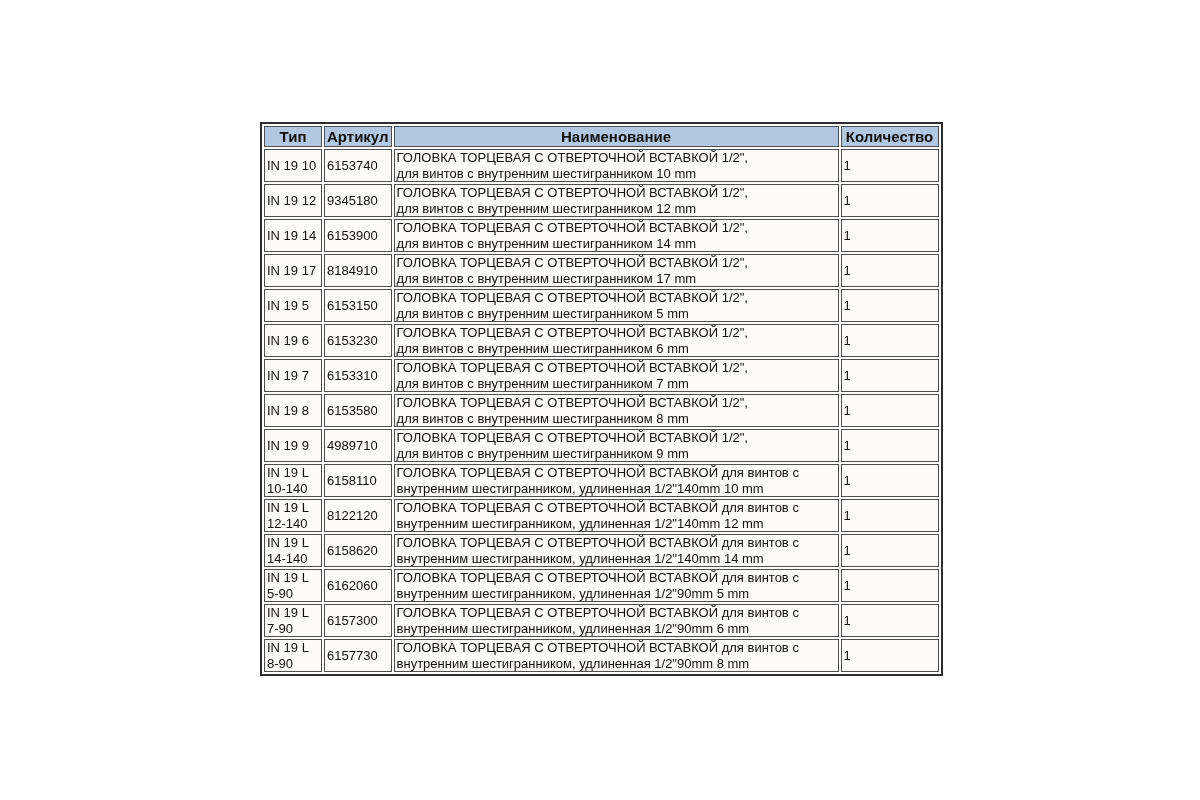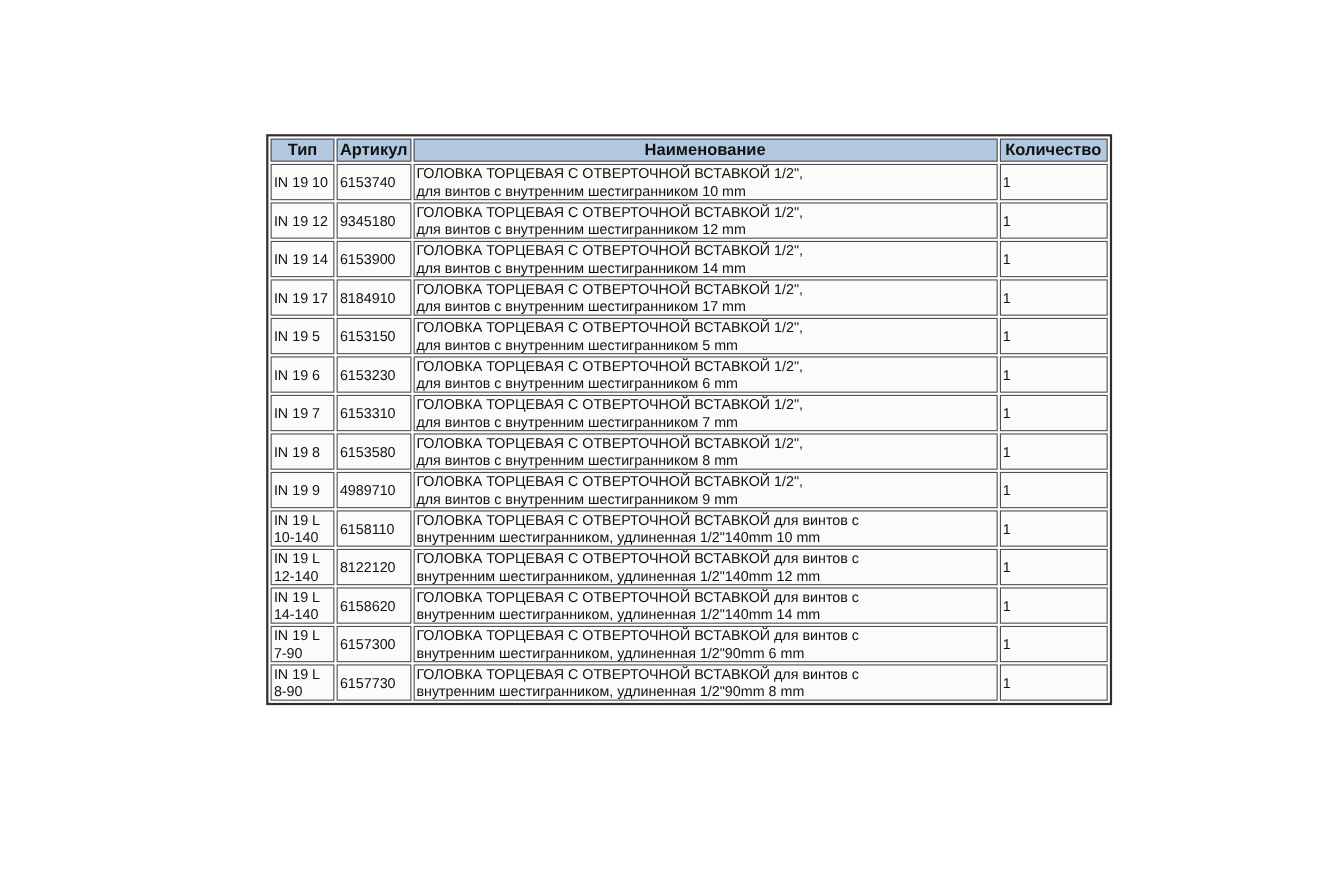--- a/index.html
+++ b/index.html
@@ -5,21 +5,21 @@
   html, body {
     margin: 0;
     padding: 0;
     width: 1200px;
     height: 800px;
     background: #ffffff;
     font-family: "Liberation Sans", "DejaVu Sans", sans-serif;
   }
   .table-wrap {
     position: absolute;
-    left: 242px;
+    left: 260px;
     top: 122px;
   }
   table.products {
     border-collapse: separate;
     border-spacing: 2px;
     border: 2px solid #2e2e2e;
     background: #ffffff;
   }
   th, td {
     box-sizing: border-box;
@@ -39,21 +39,21 @@
   td {
     background: #fcfbf9;
     font-size: 13px;
     line-height: 15.5px;
     height: 33px;
     vertical-align: middle;
     text-align: left;
   }
   .col-type   { width: 58px; }
   .col-art    { width: 64px; }
-  .col-name   { width: 531px; }
+  .col-name   { width: 445px; }
   .col-qty    { width: 98px; }
   td.qty-cell { vertical-align: middle; }
   .name-line  { white-space: nowrap; }
 </style>
 </head>
 <body>
 
 <div class="table-wrap">
   <table class="products">
     <thead>
@@ -167,20 +167,29 @@
       <tr>
         <td class="col-type">IN 19 L 14-140</td>
         <td class="col-art">6158620</td>
         <td class="col-name">
           <div class="name-line">ГОЛОВКА ТОРЦЕВАЯ С ОТВЕРТОЧНОЙ ВСТАВКОЙ для винтов с</div>
           <div class="name-line">внутренним шестигранником, удлиненная 1/2"140mm 14 mm</div>
         </td>
         <td class="col-qty qty-cell">1</td>
       </tr>
       <tr>
+        <td class="col-type">IN 19 L 5-90</td>
+        <td class="col-art">6162060</td>
+        <td class="col-name">
+          <div class="name-line">ГОЛОВКА ТОРЦЕВАЯ С ОТВЕРТОЧНОЙ ВСТАВКОЙ для винтов с</div>
+          <div class="name-line">внутренним шестигранником, удлиненная 1/2"90mm 5 mm</div>
+        </td>
+        <td class="col-qty qty-cell">1</td>
+      </tr>
+      <tr>
         <td class="col-type">IN 19 L 7-90</td>
         <td class="col-art">6157300</td>
         <td class="col-name">
           <div class="name-line">ГОЛОВКА ТОРЦЕВАЯ С ОТВЕРТОЧНОЙ ВСТАВКОЙ для винтов с</div>
           <div class="name-line">внутренним шестигранником, удлиненная 1/2"90mm 6 mm</div>
         </td>
         <td class="col-qty qty-cell">1</td>
       </tr>
       <tr>
         <td class="col-type">IN 19 L 8-90</td>

